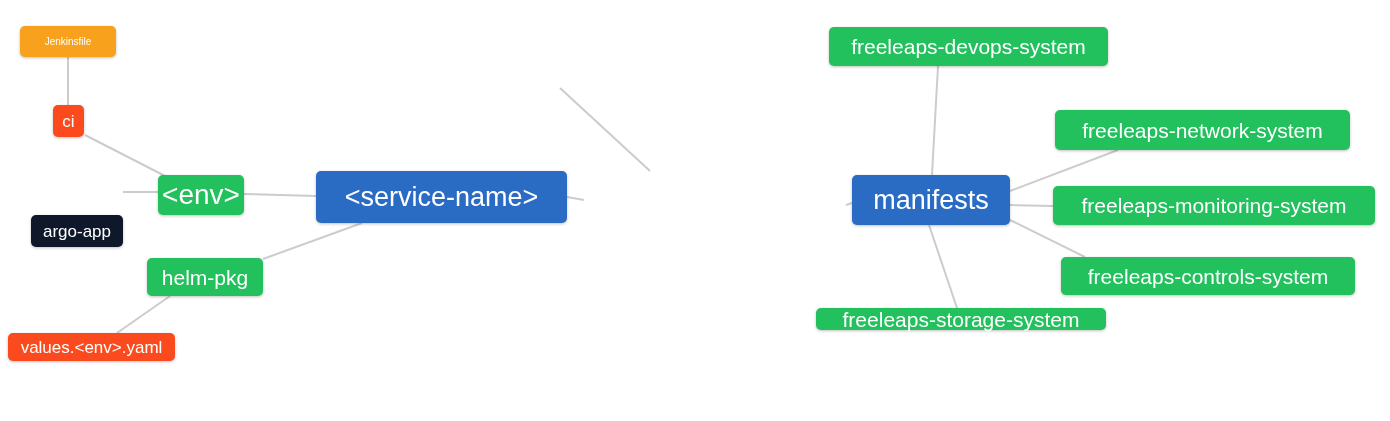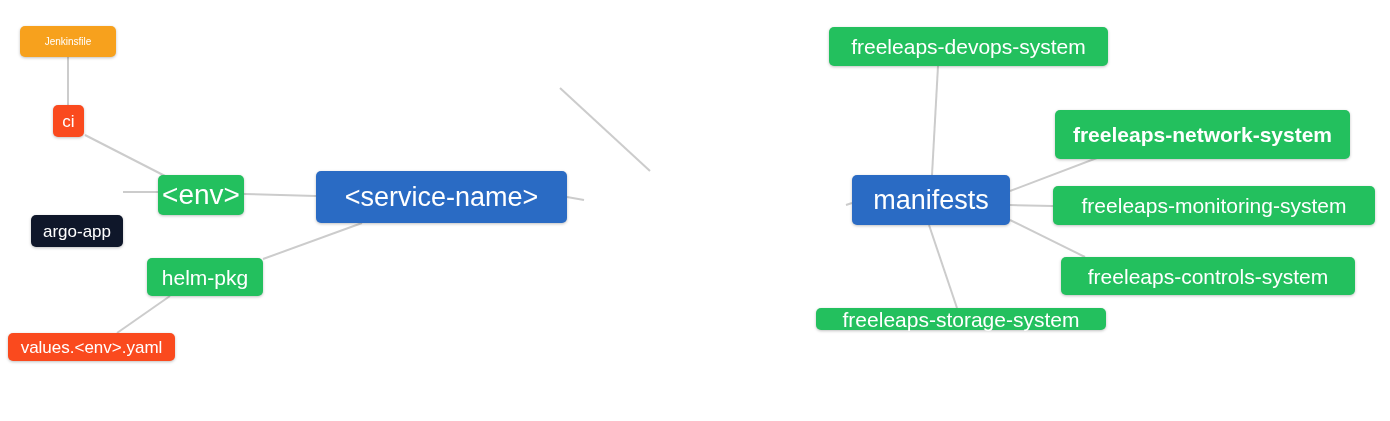--- a/index.html
+++ b/index.html
@@ -61,17 +61,17 @@
 
 <div class="map-node" style="left: 20px; top: 26px; width: 96px; height: 31px; font-size: 10px; background: rgb(247, 161, 29); color: rgb(255, 255, 255);">Jenkinsfile</div>
     <div class="map-node" style="left: 53px; top: 105px; width: 31px; height: 32px; font-size: 17px; background: rgb(250, 74, 30); color: rgb(255, 255, 255);">ci</div>
     <div class="map-node" style="left: 31px; top: 176px; width: 92px; height: 32px; font-size: 17px; background: #0f172a; color: rgb(255, 255, 255); margin-top: 39px;">argo-app</div>
     <div class="map-node" style="left: 158px; top: 175px; width: 86px; height: 40px; font-size: 28px; background: rgb(35, 192, 94); color: rgb(255, 255, 255);">&lt;env&gt;</div>
     <div class="map-node" style="left: 147px; top: 258px; width: 116px; height: 38px; font-size: 21px; background: rgb(35, 192, 94); color: rgb(255, 255, 255);">helm-pkg</div>
     <div class="map-node" style="left: 8px; top: 333px; width: 167px; height: 28px; font-size: 17px; background: rgb(250, 74, 30); color: rgb(255, 255, 255);">values.&lt;env&gt;.yaml</div>
     <div class="map-node" style="left: 316px; top: 171px; width: 251px; height: 52px; font-size: 27px; background: rgb(42, 107, 196); color: rgb(255, 255, 255);">&lt;service-name&gt;</div>
     <div class="map-node" style="left: 852px; top: 175px; width: 158px; height: 50px; font-size: 27px; background: rgb(42, 107, 196); color: rgb(255, 255, 255);">manifests</div>
     <div class="map-node" style="left: 797px; top: 27px; width: 279px; height: 39px; font-size: 21px; background: rgb(35, 192, 94); color: rgb(255, 255, 255); margin-left: 32px;">freeleaps-devops-system</div>
-    <div class="map-node" style="left: 1055px; top: 110px; width: 295px; height: 49px; font-size: 21px; background: rgb(35, 192, 94); color: rgb(255, 255, 255); font-weight: bold;">freeleaps-network-system</div>
+    <div class="map-node" style="left: 1055px; top: 110px; width: 295px; height: 40px; font-size: 21px; background: rgb(35, 192, 94); color: rgb(255, 255, 255);">freeleaps-network-system</div>
     <div class="map-node" style="left: 1053px; top: 186px; width: 322px; height: 39px; font-size: 21px; background: rgb(35, 192, 94); color: rgb(255, 255, 255);">freeleaps-monitoring-system</div>
     <div class="map-node" style="left: 1061px; top: 257px; width: 294px; height: 38px; font-size: 21px; background: rgb(35, 192, 94); color: rgb(255, 255, 255);">freeleaps-controls-system</div>
     <div class="map-node" style="left: 816px; top: 308px; width: 290px; height: 22px; font-size: 21px; background: rgb(35, 192, 94); color: rgb(255, 255, 255);">freeleaps-storage-system</div>
   </div>
 
 </body></html>

